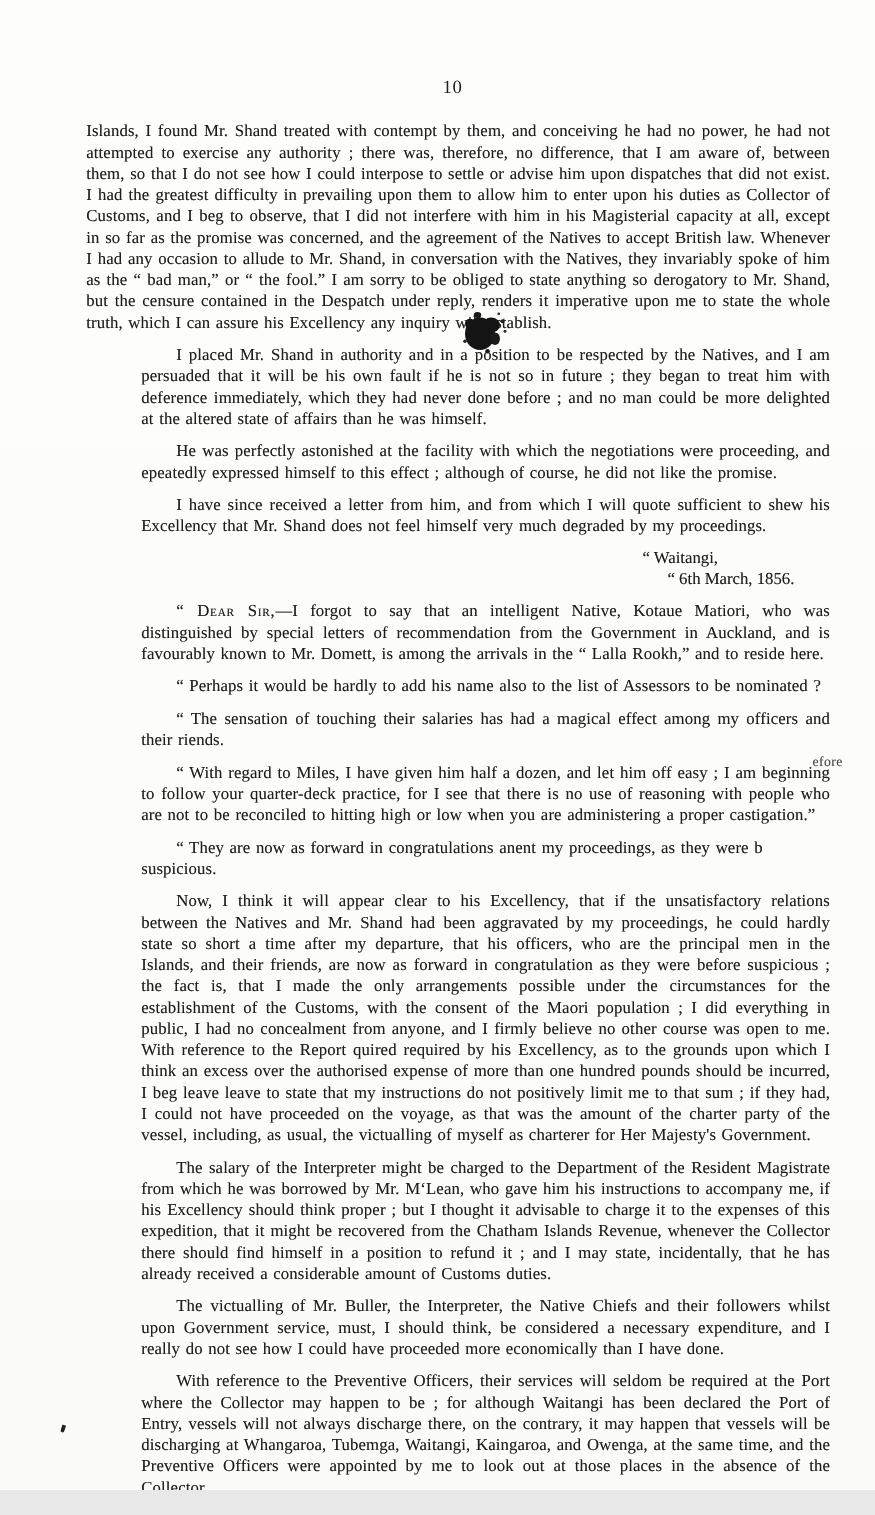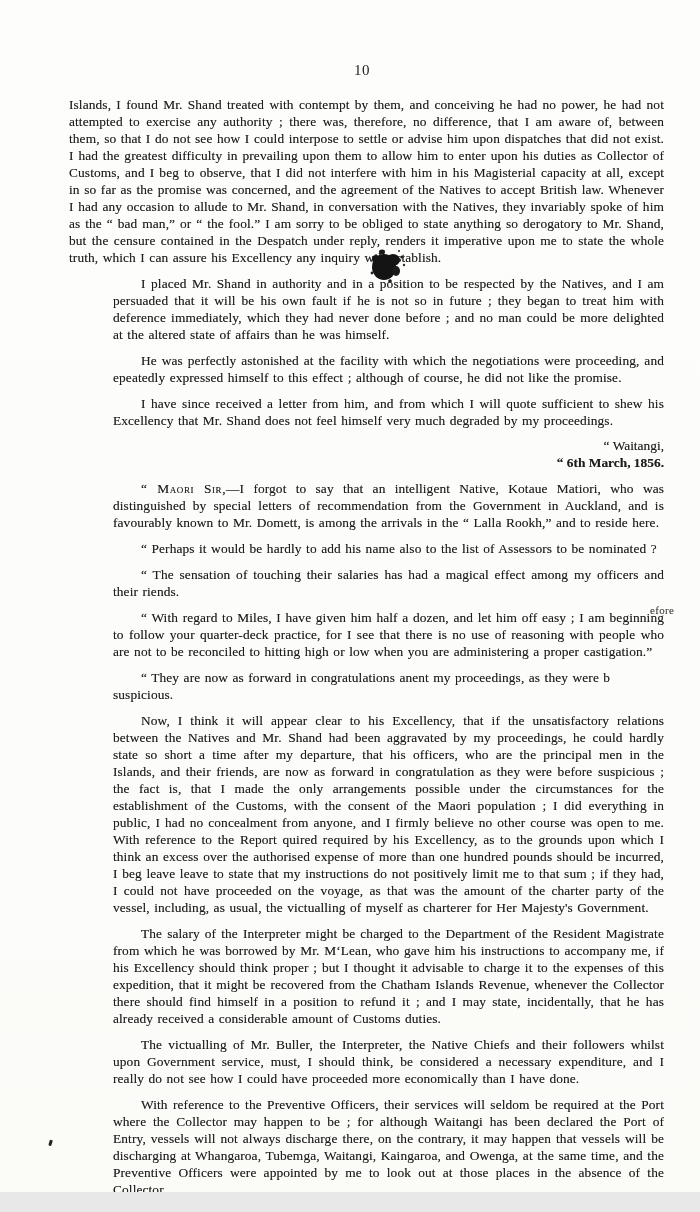--- a/index.html
+++ b/index.html
@@ -36,23 +36,22 @@
     text-shadow: 0 0 0.4px rgba(20,20,20,0.45);
   }
   .text-block p.indent { text-indent: 28px; margin-left: 44px; }
   .text-block p.no-indent { text-indent: 0; }
   .salutation { font-variant: small-caps; letter-spacing: 0.6px; }
   .letterhead {
     margin: 0 0 9px 445px;
     font-size: 13.4px;
     line-height: 16.5px;
     text-shadow: 0 0 0.4px rgba(20,20,20,0.45);
-    text-align: right;
   }
-  .letterhead .date-line { margin-left: 35px; font-weight: bold; }
+  .letterhead .date-line { margin-left: 20px; }
   .stray-fragment {
     position: absolute;
     left: 650px;
     top: 604px;
     font-size: 11px;
     color: #4a4a4a;
     letter-spacing: 0.3px;
     text-shadow: 0 0 0.6px rgba(60,60,60,0.4);
   }
   .ink-blot {
@@ -89,21 +88,21 @@
 
     <p class="indent">He was perfectly astonished at the facility with which the negotiations were proceeding, and epeatedly expressed himself to this effect ; although of course, he did not like the promise.</p>
 
     <p class="indent">I have since received a letter from him, and from which I will quote sufficient to shew his Excellency that Mr. Shand does not feel himself very much degraded by my proceedings.</p>
 
     <div class="letterhead">
       <div class="place-line">“ Waitangi,</div>
       <div class="date-line">“ 6th March, 1856.</div>
     </div>
 
-    <p class="indent"><span class="salutation">“ Maori Sir,</span><span>—I forgot to say that an intelligent Native, Kotaue Matiori, who was distinguished by special letters of recommendation from the Government in Auckland, and is favourably known to Mr. Domett, is among the arrivals in the “ Lalla Rookh,” and to reside here.</span></p>
+    <p class="indent"><span class="salutation">“ Dear Sir,</span><span>—I forgot to say that an intelligent Native, Kotaue Matiori, who was distinguished by special letters of recommendation from the Government in Auckland, and is favourably known to Mr. Domett, is among the arrivals in the “ Lalla Rookh,” and to reside here.</span></p>
 
     <p class="indent">“ Perhaps it would be hardly to add his name also to the list of Assessors to be nominated ?</p>
 
     <p class="indent">“ The sensation of touching their salaries has had a magical effect among my officers and their riends.</p>
 
     <p class="indent">“ With regard to Miles, I have given him half a dozen, and let him off easy ; I am beginning to follow your quarter-deck practice, for I see that there is no use of reasoning with people who are not to be reconciled to hitting high or low when you are administering a proper castigation.”</p>
 
     <p class="indent"><span>“ They are now as forward in congratulations anent my proceedings, as they were b</span><br><span>suspicious.</span></p>
 
     <p class="indent">Now, I think it will appear clear to his Excellency, that if the unsatisfactory relations between the Natives and Mr. Shand had been aggravated by my proceedings, he could hardly state so short a time after my departure, that his officers, who are the principal men in the Islands, and their friends, are now as forward in congratulation as they were before suspicious ; the fact is, that I made the only arrangements possible under the circumstances for the establishment of the Customs, with the consent of the Maori population ; I did everything in public, I had no concealment from anyone, and I firmly believe no other course was open to me.   With reference to the Report quired required by his Excellency, as to the grounds upon which I think an excess over the authorised expense of more than one hundred pounds should be incurred, I beg leave leave to state that my instructions do not positively limit me to that sum ; if they had, I could not have proceeded on the voyage, as that was the amount of the charter party of the vessel, including, as usual, the victualling of myself as charterer for Her Majesty's Government.</p>

